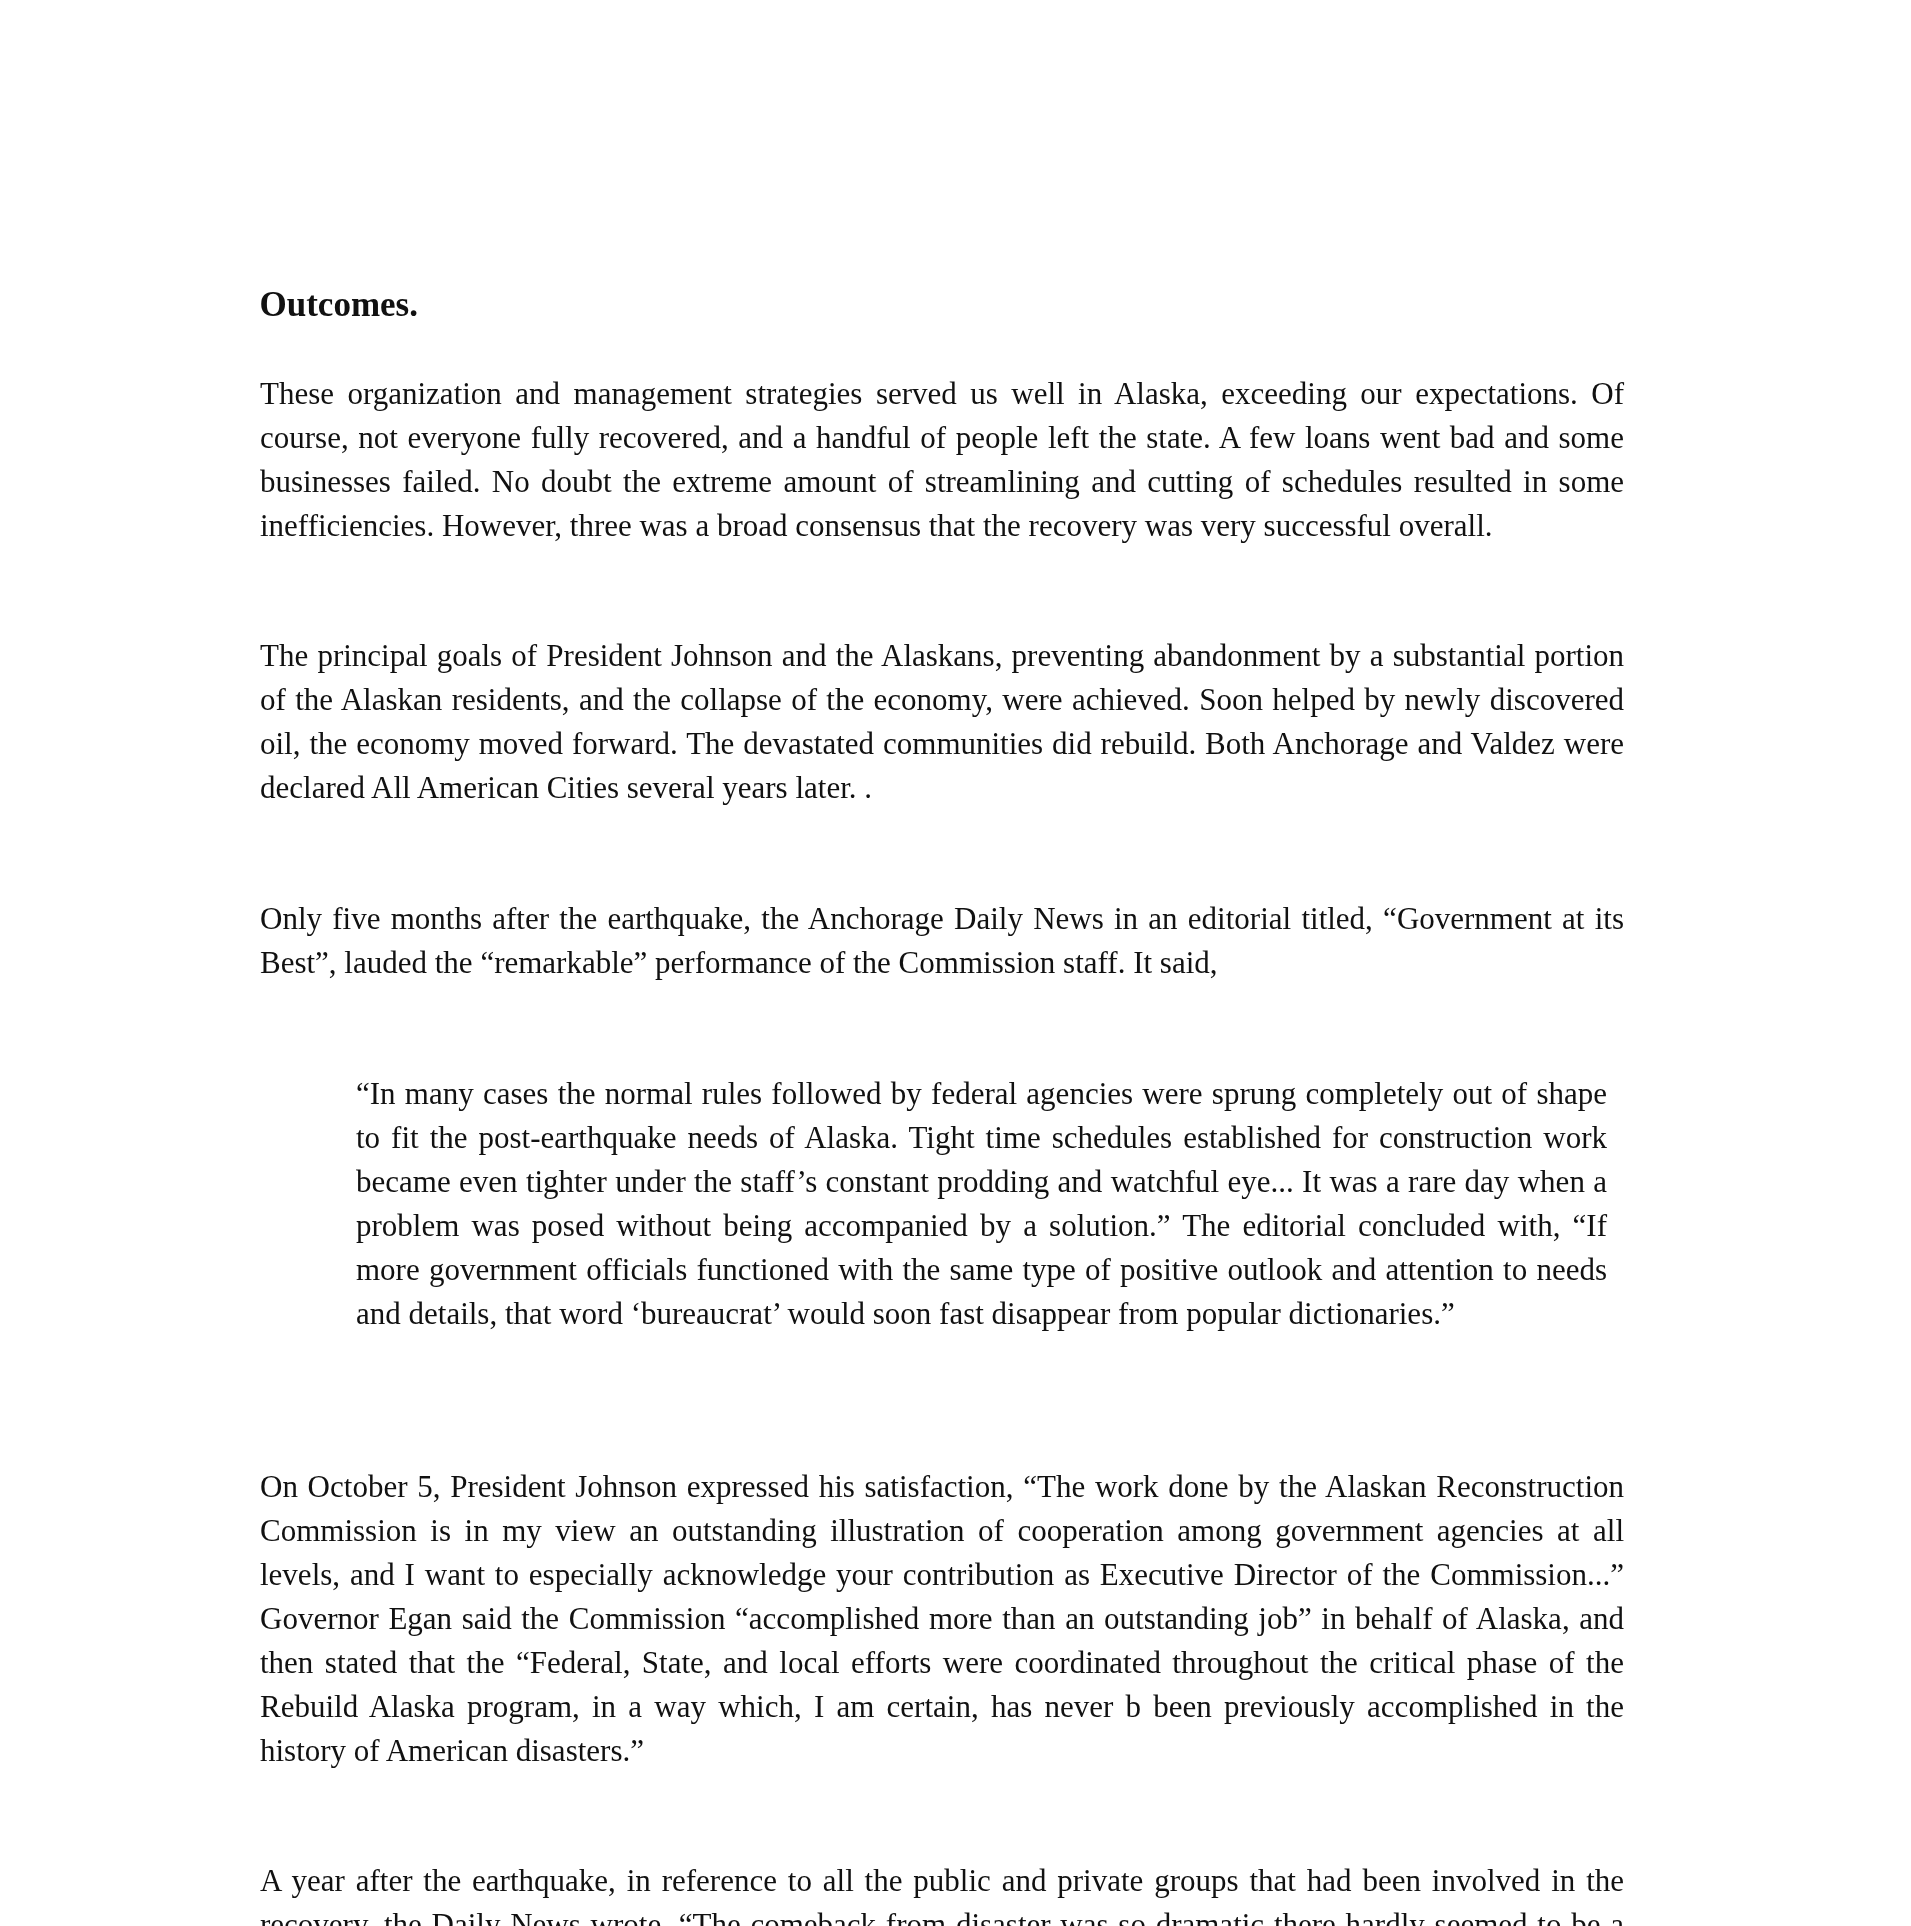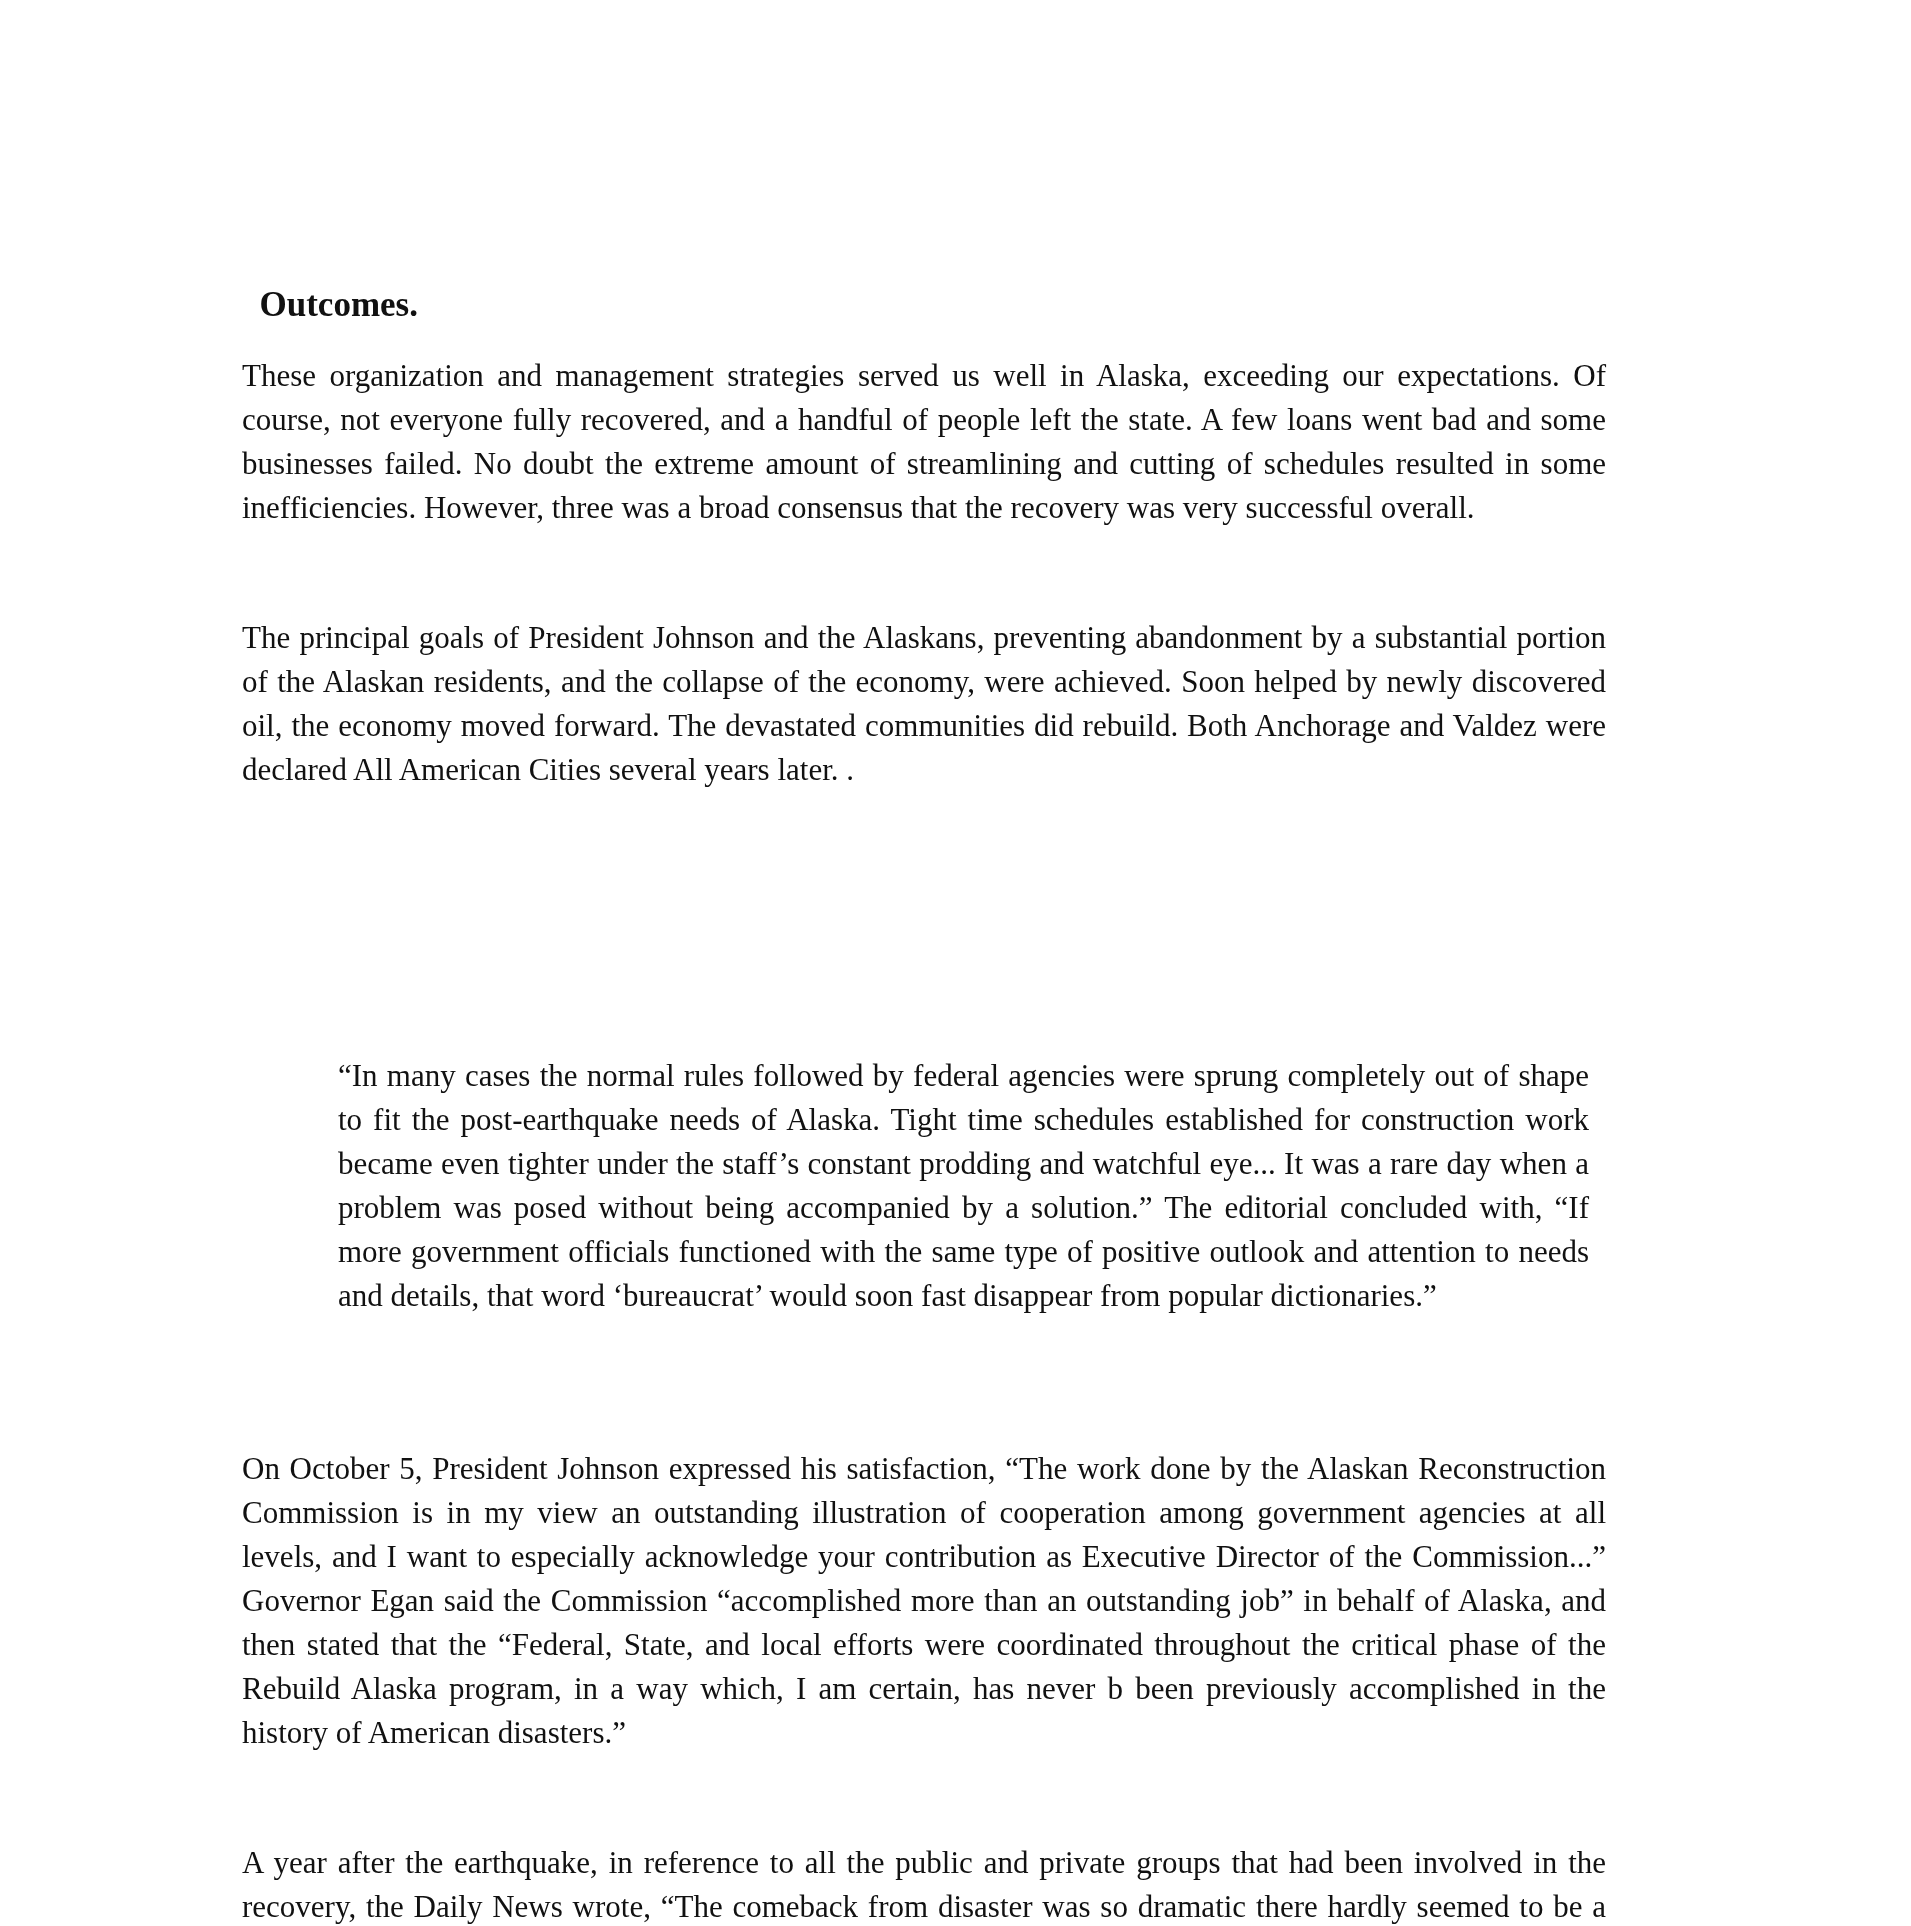--- a/index.html
+++ b/index.html
@@ -28,41 +28,42 @@
     top: 266px;
     font-size: 35px;
     font-weight: bold;
     line-height: 46px;
     margin: 16px;
   }
   .para {
     position: absolute;
     left: 0;
     width: 1364px;
-    margin: 0;
+    margin: 18px;
     font-size: 31px;
     line-height: 44px;
     text-align: justify;
     text-align-last: left;
   }
   .quote {
     left: 96px;
     width: 1251px;
   }
 </style>
 </head>
 <body>
 
 <div class="page">
   <h2 class="heading">Outcomes.</h2>
 
   <p class="para" style="top:354px;">These organization and management strategies served us well in Alaska, exceeding our expectations.  Of course, not everyone fully recovered, and a handful of people left the state.  A few loans went bad and some businesses failed.  No doubt the extreme amount of streamlining and cutting of schedules resulted in some inefficiencies.  However, three was a broad consensus that the recovery was very successful overall.</p>
 
   <p class="para" style="top:616px;">The principal goals of President Johnson and the Alaskans, preventing abandonment by a substantial portion of the Alaskan residents, and the collapse of the economy, were achieved.  Soon helped by newly discovered oil, the economy moved forward.  The devastated communities did rebuild.  Both Anchorage and Valdez were declared All American Cities several years later.  .</p>
 
+  <p class="para" style="top:879px;">Only five months after the earthquake, the Anchorage Daily News in an editorial titled, “Government at its Best”, lauded the “remarkable” performance of the Commission staff.  It said,</p>
 
   <p class="para quote" style="top:1054px;">“In many cases the normal rules followed by federal agencies were sprung completely out of shape to fit the post-earthquake needs of Alaska.  Tight time schedules established for construction work became even tighter under the staff’s constant prodding and watchful eye... It was a rare day when a problem was posed without being accompanied by a solution.”  The editorial concluded with, “If more government officials functioned with the same type of positive outlook and attention to needs and details, that word ‘bureaucrat’ would soon fast disappear from popular dictionaries.”</p>
 
   <p class="para" style="top:1447px;">On October 5, President Johnson expressed his satisfaction, “The work done by the Alaskan Reconstruction Commission is in my view an outstanding illustration of cooperation among government agencies at all levels, and I want to especially acknowledge your contribution as Executive Director of the Commission...” Governor Egan said the Commission “accomplished more than an outstanding job” in behalf of Alaska, and then stated that the “Federal, State, and local efforts were coordinated throughout the critical phase of the Rebuild Alaska program, in a way which, I am certain, has never b been previously accomplished in the history of American disasters.”</p>
 
   <p class="para" style="top:1841px;">A year after the earthquake, in reference to all the public and private groups that had been involved in the recovery, the Daily News wrote, “The comeback from disaster was so dramatic there hardly seemed to be a gap between destruction and reconstruction.  The recovery period was almost as dramatic and breathtaking as the earthquake.”</p>
 
 </div>
 
 

